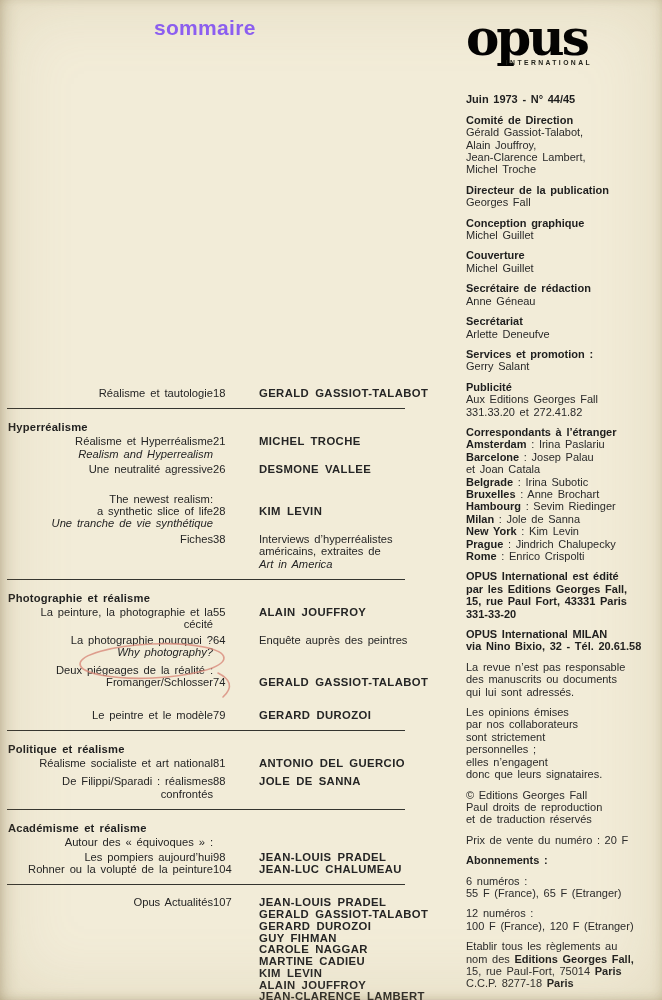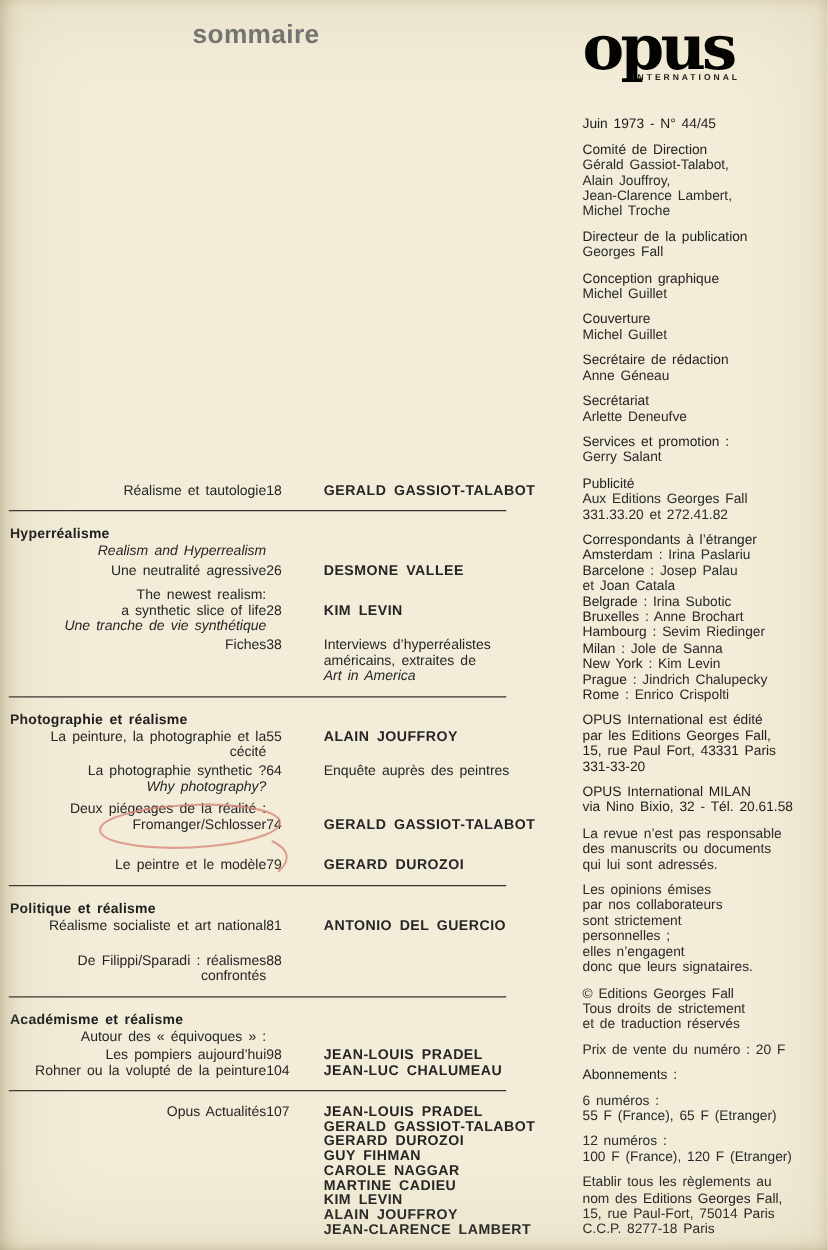--- a/index.html
+++ b/index.html
@@ -12,21 +12,21 @@
   body::after{
     content:'';position:absolute;inset:0;pointer-events:none;
     box-shadow:inset 0 0 70px rgba(170,150,100,.22),
                inset 10px 0 18px -10px rgba(110,90,50,.45),
                inset -6px 0 14px -8px rgba(120,100,55,.28),
                inset 0 -6px 14px -8px rgba(120,100,55,.25);
   }
   
   .sommaire{
     position:absolute;left:154px;top:16px;
-    font-size:21px;font-weight:bold;letter-spacing:.3px;color:#737373;
+    font-size:21px;font-weight:bold;letter-spacing:.3px;color:#8b5cf6;
   }
   
   .toc{
     position:absolute;left:8px;top:382px;width:430px;
     font-size:11.2px;color:#252525;padding-top:5px;
   }
   .toc-line{display:flex;line-height:12.4px;}
   .toc-left{width:205px;text-align:right;word-spacing:1.8px;}
   .toc-page{width:33px;text-align:left;}
   .toc-right{flex:1;padding-left:13px;word-spacing:1.8px;}
@@ -48,49 +48,54 @@
   .logo-wrap{margin-bottom:24px;}
   .logo{
     font-family:"DejaVu Serif", serif;font-weight:bold;
     font-size:50px;line-height:44px;letter-spacing:-3px;color:#000000;
   }
   .logo-sub{
     width:126px;text-align:right;margin-top:-3px;
     font-size:6.8px;font-weight:bold;letter-spacing:2.4px;color:#23231d;
   }
   .mh-block{margin-bottom:8px;}
-  .mh-line b{font-weight:normal;color:#1e1e1e;}
+  .mh-line b{font-weight:bold;color:#1e1e1e;}
 </style>
 </head>
 <body>
 
 <div class="sommaire">sommaire</div>
 
 <div class="toc" id="toc">
     <div class="toc-section">
       <div class="toc-line">
         <span class="toc-left">Réalisme et tautologie</span>
         <span class="toc-page">18</span>
         <span class="toc-right b">GERALD GASSIOT-TALABOT</span>
       </div>
     </div>
     <div class="toc-rule"></div>
     <div class="toc-section">
       <div class="toc-header">Hyperréalisme</div>
+      <div class="toc-line">
+        <span class="toc-left">Réalisme et Hyperréalisme</span>
+        <span class="toc-page">21</span>
+        <span class="toc-right b">MICHEL TROCHE</span>
+      </div>
       <div class="toc-line">
         <span class="toc-left it">Realism and Hyperrealism</span>
         <span class="toc-page"></span>
         <span class="toc-right"></span>
       </div>
       <div class="toc-line" style="margin-top: 3px;">
         <span class="toc-left">Une neutralité agressive</span>
         <span class="toc-page">26</span>
         <span class="toc-right b">DESMONE VALLEE</span>
       </div>
-      <div class="toc-line" style="margin-top: 7px;">
+      <div class="toc-line" style="margin-top: 17px;">
         <span class="toc-left">The newest realism:</span>
         <span class="toc-page"></span>
         <span class="toc-right"></span>
       </div>
       <div class="toc-line">
         <span class="toc-left">a synthetic slice of life</span>
         <span class="toc-page">28</span>
         <span class="toc-right b">KIM LEVIN</span>
       </div>
       <div class="toc-line">
@@ -116,21 +121,21 @@
     </div>
     <div class="toc-rule"></div>
     <div class="toc-section">
       <div class="toc-header">Photographie et réalisme</div>
       <div class="toc-line">
         <span class="toc-left">La peinture, la photographie et la cécité</span>
         <span class="toc-page">55</span>
         <span class="toc-right b">ALAIN JOUFFROY</span>
       </div>
       <div class="toc-line" style="margin-top: 3px;">
-        <span class="toc-left">La photographie synthetic ?</span>
+        <span class="toc-left">La photographie pourquoi ?</span>
         <span class="toc-page">64</span>
         <span class="toc-right">Enquête auprès des peintres</span>
       </div>
       <div class="toc-line">
         <span class="toc-left it">Why photography?</span>
         <span class="toc-page"></span>
         <span class="toc-right"></span>
       </div>
       <div class="toc-line" style="margin-top: 5px; gap: 36px;">
         <span class="toc-left">Deux piégeages de la réalité :</span>
@@ -149,23 +154,24 @@
       </div>
     </div>
     <div class="toc-rule"></div>
     <div class="toc-section">
       <div class="toc-header">Politique et réalisme</div>
       <div class="toc-line">
         <span class="toc-left">Réalisme socialiste et art national</span>
         <span class="toc-page">81</span>
         <span class="toc-right b">ANTONIO DEL GUERCIO</span>
       </div>
-      <div class="toc-line" style="margin-top: 16px;">
+      <div class="toc-line" style="margin-top: 6px;">
         <span class="toc-left">De Filippi/Sparadi : réalismes confrontés</span>
         <span class="toc-page">88</span>
+        <span class="toc-right b">JOLE DE SANNA</span>
       </div>
     </div>
     <div class="toc-rule"></div>
     <div class="toc-section">
       <div class="toc-header">Académisme et réalisme</div>
       <div class="toc-line">
         <span class="toc-left">Autour des « équivoques » :</span>
         <span class="toc-page"></span>
         <span class="toc-right"></span>
       </div>
@@ -312,21 +318,21 @@
       <div class="mh-block">
         <div class="mh-line"><span>Les opinions émises</span></div>
         <div class="mh-line"><span>par nos collaborateurs</span></div>
         <div class="mh-line"><span>sont strictement</span></div>
         <div class="mh-line"><span>personnelles ;</span></div>
         <div class="mh-line"><span>elles n’engagent</span></div>
         <div class="mh-line"><span>donc que leurs signataires.</span></div>
       </div>
       <div class="mh-block">
         <div class="mh-line"><span>©  Editions Georges Fall</span></div>
-        <div class="mh-line"><span>Tous droits de strictement</span></div>
+        <div class="mh-line"><span>Paul droits de reproduction</span></div>
         <div class="mh-line"><span>et de traduction réservés</span></div>
       </div>
       <div class="mh-block">
         <div class="mh-line"><span>Prix de vente du numéro : 20 F</span></div>
       </div>
       <div class="mh-block">
         <div class="mh-line"><b>Abonnements :</b></div>
       </div>
       <div class="mh-block">
         <div class="mh-line"><span>6 numéros :</span></div>

